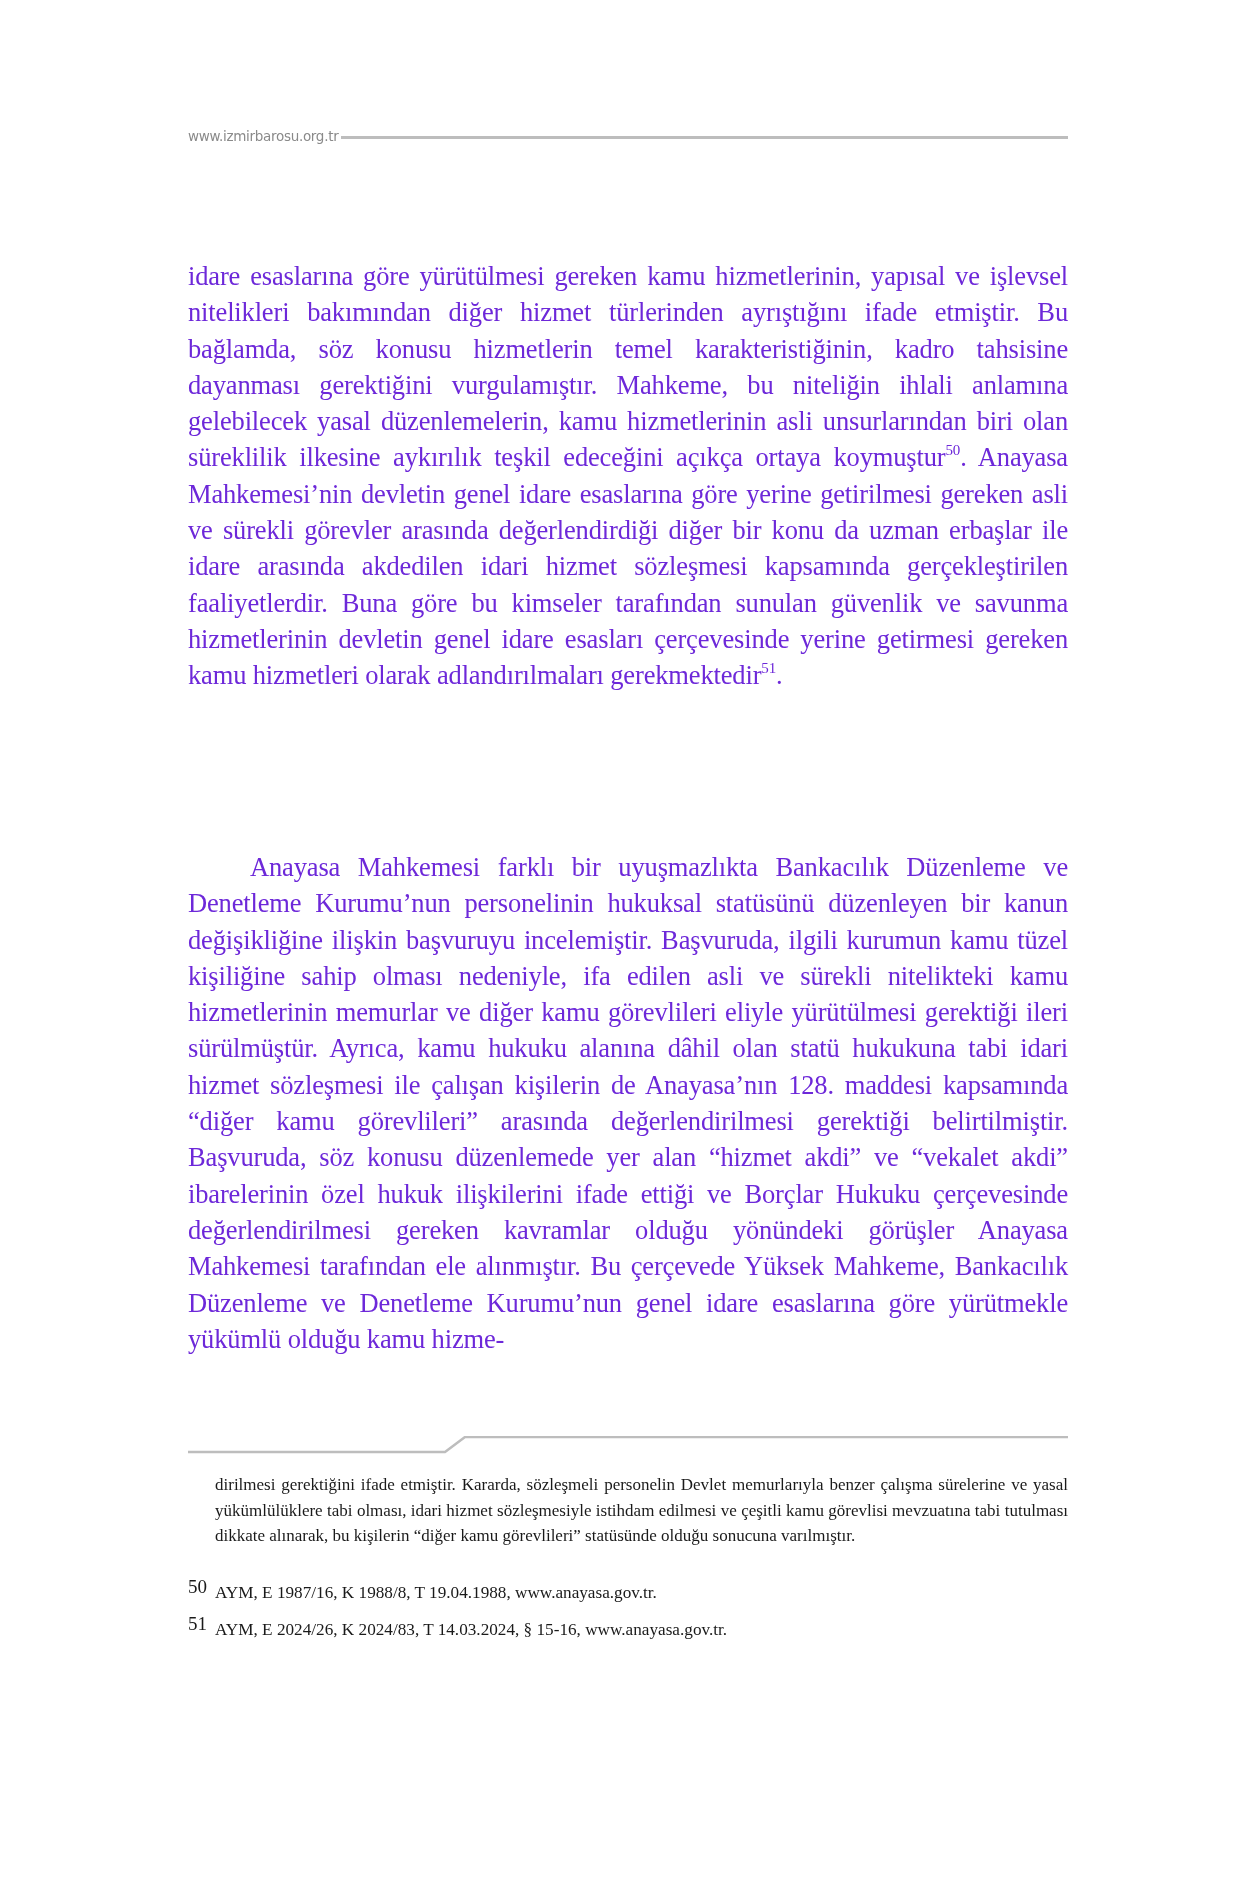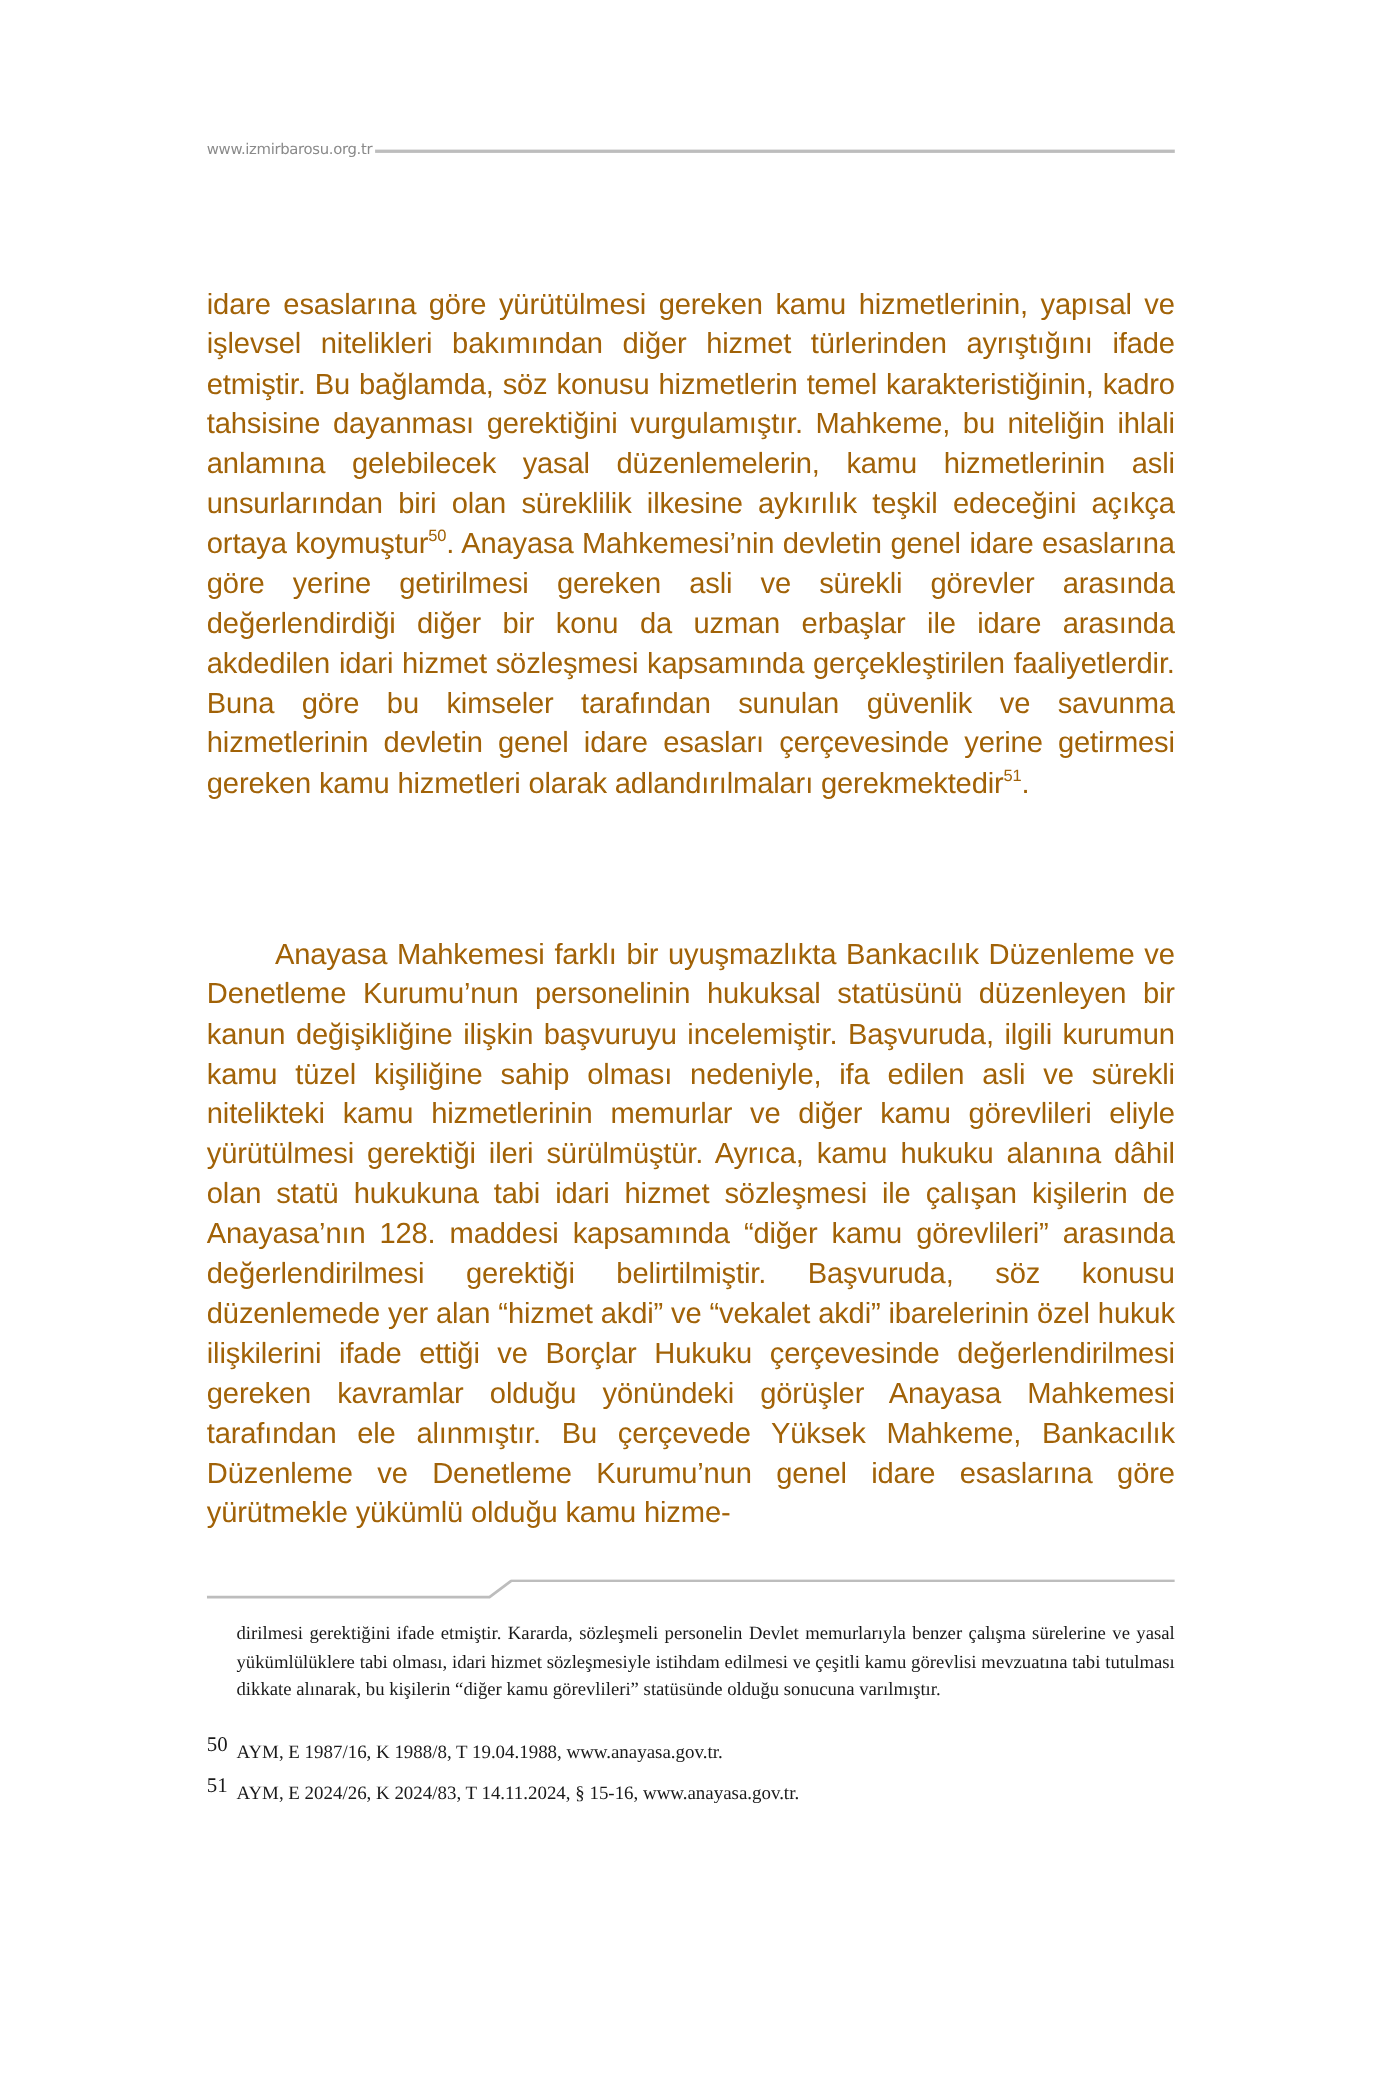--- a/index.html
+++ b/index.html
@@ -3,21 +3,21 @@
 <meta charset="utf-8">
 <style>
   html, body { margin: 0; padding: 0; background: #ffffff; }
   body { width: 1260px; height: 1890px; position: relative; overflow: hidden; }
   .page { position: absolute; left: 0; top: 0; width: 1260px; height: 1890px; background: #fff; margin-top: 11px; }
 
   .header { position: absolute; left: 188px; top: 113px; width: 880px; height: 24px; display: flex; align-items: center; }
   .header-url { font-family: "DejaVu Sans", sans-serif; font-size: 13.5px; color: #8a8a8a; letter-spacing: -0.3px; white-space: nowrap; }
   .header-rule { flex: 1; height: 3px; background: #bdbdbd; margin-left: 3px; margin-top: 2px; }
 
-  .body-text { position: absolute; left: 188px; width: 880px; font-family: Liberation Sans, sans-serif; font-size: 26.5px; line-height: 36.3px; color: #a16207; text-align: justify; hyphens: none; letter-spacing: -0.15px; }
+  .body-text { position: absolute; left: 188px; width: 880px; font-family: Liberation Serif, serif; font-size: 26.5px; line-height: 36.3px; color: #6d28d9; text-align: justify; hyphens: none; letter-spacing: -0.15px; }
   .para1 { top: 247px; }
   .para2 { top: 838px; text-indent: 62px; }
   .body-text p { margin: 0; }
   sup { font-size: 15px; line-height: 0; vertical-align: 11px; }
 
   .fn-rule { position: absolute; left: 188px; top: 1425px; width: 880px; height: 20px; }
 
   .footnotes { position: absolute; left: 188px; width: 880px; font-family: "Liberation Serif", "DejaVu Serif", serif; color: #1a1a1a; }
   .fn-cont { position: absolute; left: 27px; top: 1461px; width: 853px; font-size: 17px; line-height: 25.5px; text-align: justify; }
   .fn-item { position: absolute; left: 0; width: 880px; font-size: 17.2px; line-height: 22px; display: flex; align-items: flex-start; }
@@ -55,18 +55,18 @@
   <div class="footnotes">
     <div class="fn-cont">dirilmesi gerektiğini ifade etmiştir. Kararda, sözleşmeli personelin Devlet memurlarıyla benzer çalışma sürelerine ve yasal yükümlülüklere tabi olması, idari hizmet sözleşmesiyle istihdam edilmesi ve çeşitli kamu görevlisi mevzuatına tabi tutulması dikkate alınarak, bu kişilerin “diğer kamu görevlileri” statüsünde olduğu sonucuna varılmıştır.</div>
 
     <div class="fn-item fn-50">
       <span class="fn-num">50</span>
       <span class="fn-text">AYM, E 1987/16, K 1988/8, T 19.04.1988, www.anayasa.gov.tr.</span>
     </div>
 
     <div class="fn-item fn-51">
       <span class="fn-num">51</span>
-      <span class="fn-text">AYM, E 2024/26, K 2024/83, T 14.11.2024, § 15-16, www.anayasa.gov.tr.</span>
+      <span class="fn-text">AYM, E 2024/26, K 2024/83, T 14.03.2024, § 15-16, www.anayasa.gov.tr.</span>
     </div>
   </div>
 
 
 </div>
 
 </body></html>

